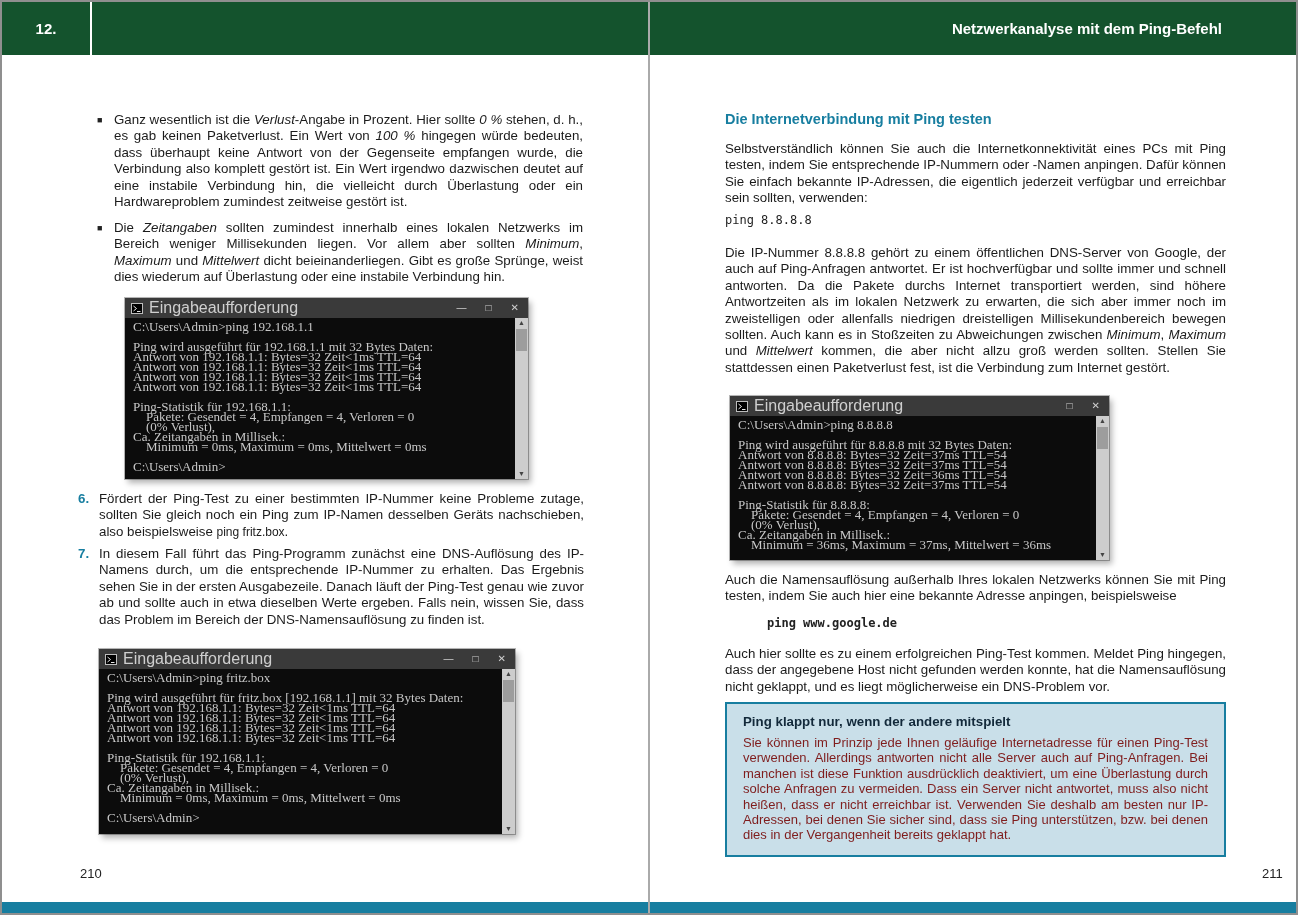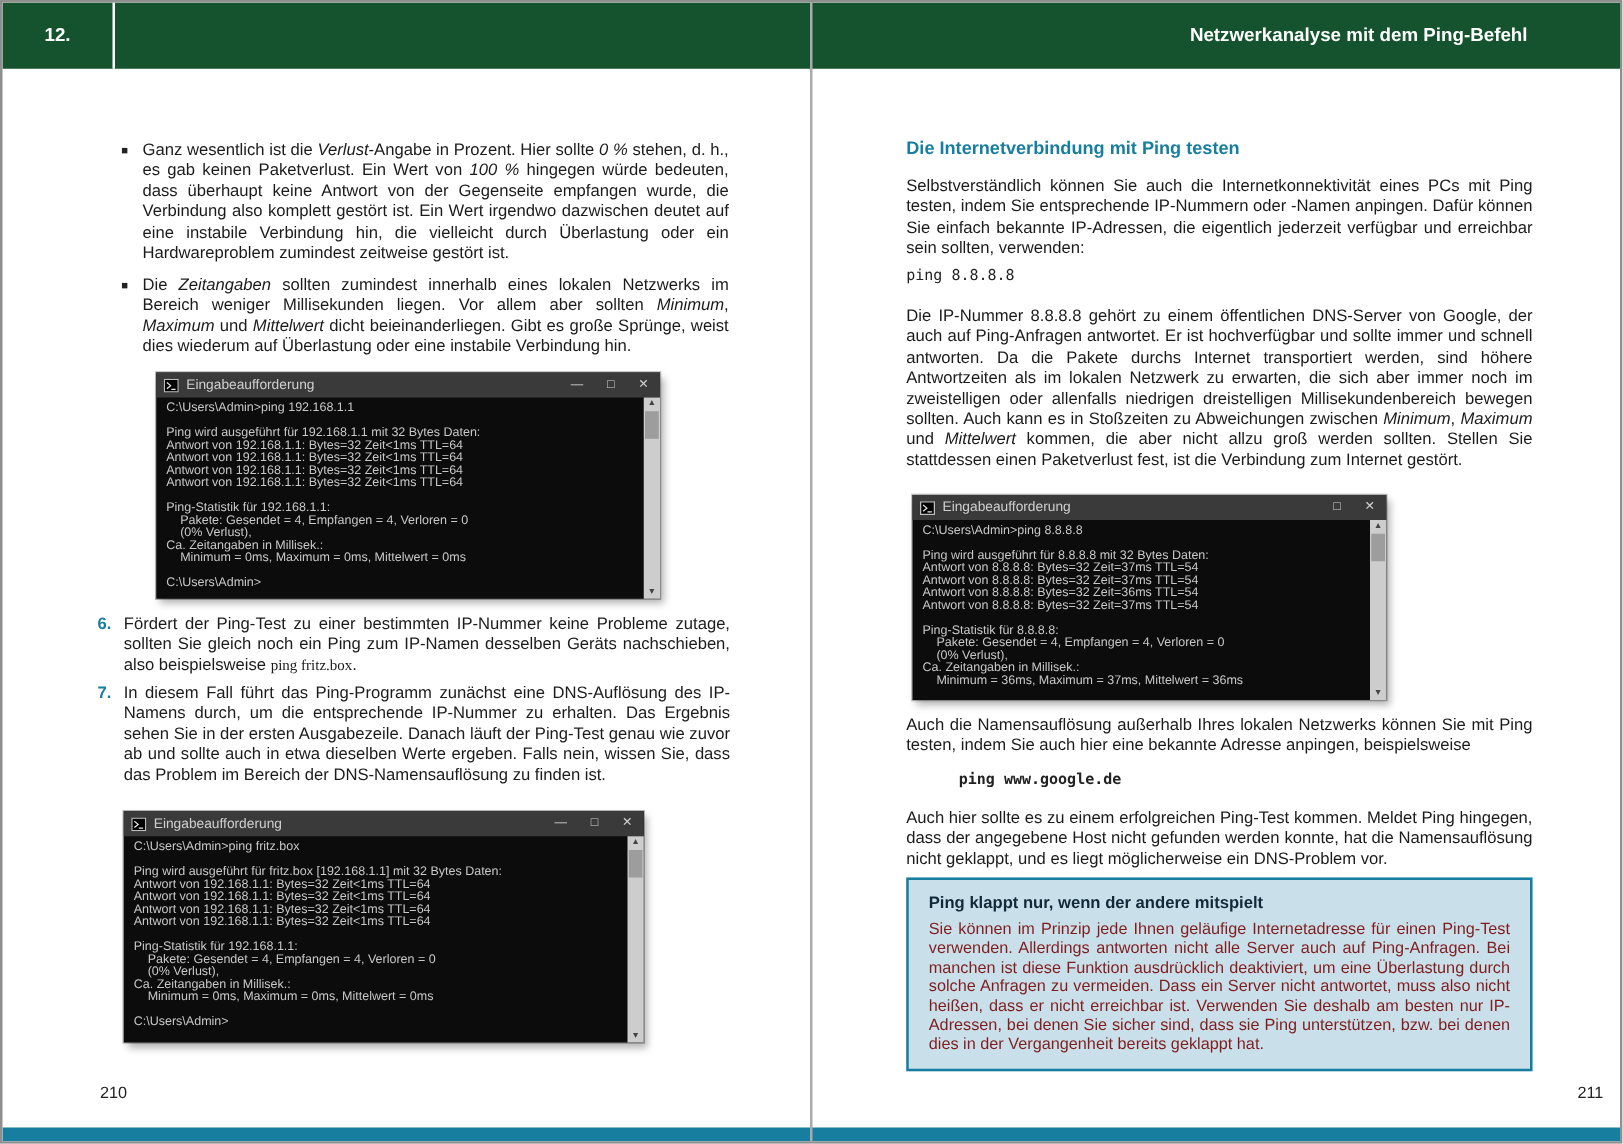--- a/index.html
+++ b/index.html
@@ -27,21 +27,21 @@
     position:absolute; bottom:0; left:0; right:0; height:11px; background:#177ea0;
   }
   .page-divider {
     position:absolute; top:0; bottom:0; left:646px; width:2px;
     background:#aaaaaa; z-index:12;
   }
   
   .jt { text-align:justify; }
   .copy { font-size:13.3px; line-height:16.4px; color:#1b1b1b; }
   .seg-i { font-style:italic; }
-  .seg-code { font-family:Liberation Serif, serif; font-size:12px; }
+  .seg-code { font-family:Liberation Sans, sans-serif; font-size:12px; }
   .abs { position:absolute; }
   .bullet-item { display:flex; }
   .bullet-marker { width:17px; flex:0 0 17px; font-size:9px; line-height:16.4px; color:#222; }
   .num-item { display:flex; }
   .num-label { width:21px; flex:0 0 21px; font-weight:bold; color:#177ea0; }
   .code-line { font-family:"DejaVu Sans Mono", monospace; font-size:12px; color:#222; }
   .section-heading { color:#177ea0; font-weight:bold; font-size:14.5px; }
   .page-num { font-size:13px; color:#222; }
   
   .infobox {
@@ -51,29 +51,29 @@
   .infobox-body { font-size:13px; line-height:15.4px; color:#7f1d1d; }
   
   .terminal {
     position:absolute; background:#0c0c0c;
     box-shadow:0 0 0 1px rgba(0,0,0,0.28), 3px 4px 6px rgba(0,0,0,0.30);
   }
   .t-titlebar {
     height:20px; background:#3a3a3a; display:flex; align-items:center;
     padding:0 9px 0 6px; gap:6px;
   }
-  .t-title { color:#cfcfcf; font-size:11px;text-align:center; }
+  .t-title { color:#cfcfcf; font-size:16px;text-align:center; }
   .t-controls { margin-left:auto; display:flex; gap:19px; color:#cfcfcf; }
   .t-btn { font-size:10px; line-height:10px; }
   .t-body {
     position:absolute; top:20px; left:0; right:13px; bottom:0;
     padding:4px 0 0 8px; overflow:hidden;
   }
   .tline {
-    font-family:Liberation Sans, sans-serif; font-size:10px; line-height:10px;
+    font-family:Liberation Serif, serif; font-size:13px; line-height:10px;
     color:#c8c8c8; white-space:pre; min-height:10px;
   }
   .t-scrollbar {
     position:absolute; top:20px; right:0; bottom:0; width:13px; background:#cdcdcd;
   }
   .sb-up, .sb-down {
     position:absolute; left:0; right:0; text-align:center;
     font-size:7px; color:#444; line-height:10px;
   }
   .sb-up { top:0; } .sb-down { bottom:0; }

